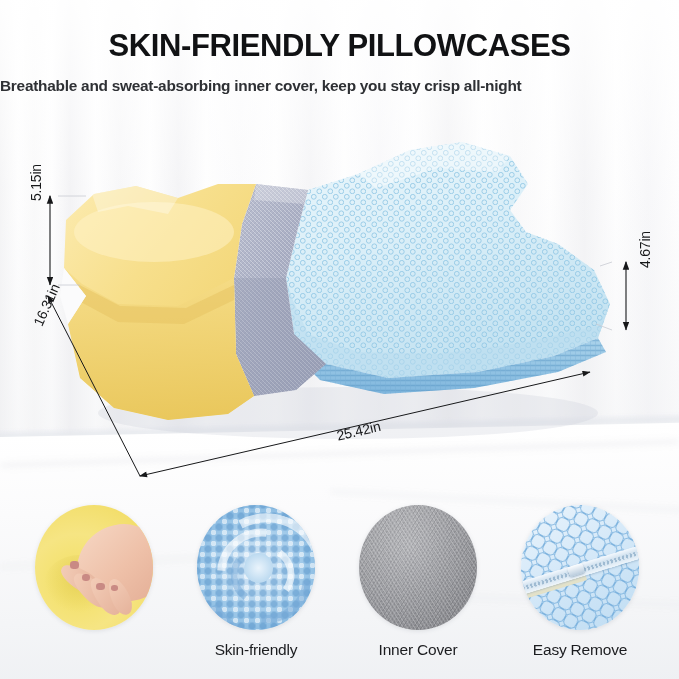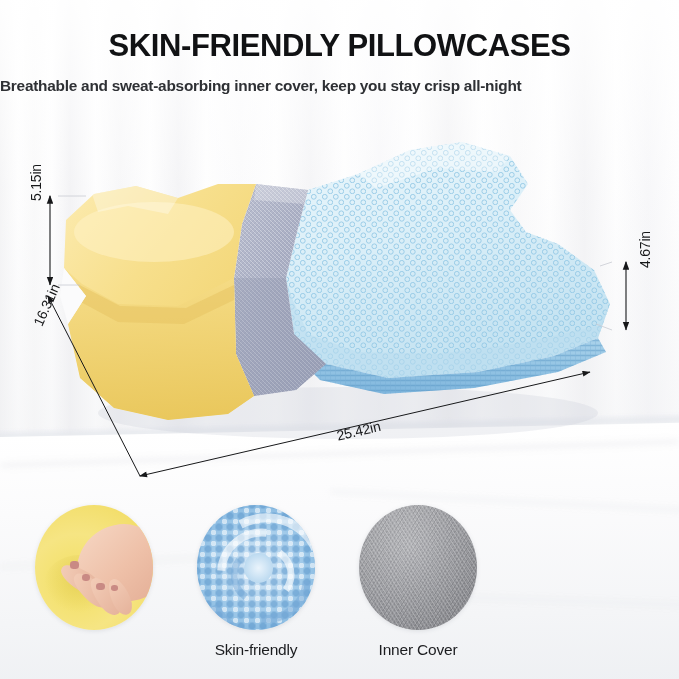--- a/index.html
+++ b/index.html
@@ -317,15 +317,27 @@
         <div class="t2-bg"></div>
         <div class="t2-hex"></div>
         <div class="t2-sw" style="left:6%;top:6%;width:88%;height:88%;border-width:9px;transform:rotate(18deg);"></div>
         <div class="t2-sw" style="left:18%;top:18%;width:64%;height:64%;border-width:8px;transform:rotate(-40deg);"></div>
         <div class="t2-sw" style="left:30%;top:30%;width:40%;height:40%;border-width:7px;transform:rotate(80deg);"></div>
         <div class="t2-core"></div>
       </div>
       <div class="f-label">Skin-friendly</div>
     </div>
 
+    <div class="feat f4">
+      <div class="thumb">
+        <div class="t4-bg"></div>
+        <div class="t4-hex"></div>
+        <div class="t4-hex2"></div>
+        <div class="t4-edge"></div>
+        <div class="t4-zip"></div>
+        <div class="t4-teeth"></div>
+        <div class="t4-pull"></div>
+      </div>
+      <div class="f-label">Easy Remove</div>
+    </div>
 
   </div>
 </div>
 
 </body></html>

